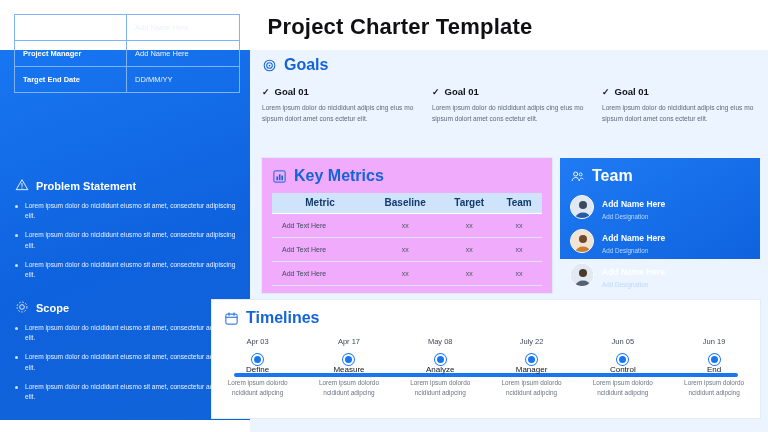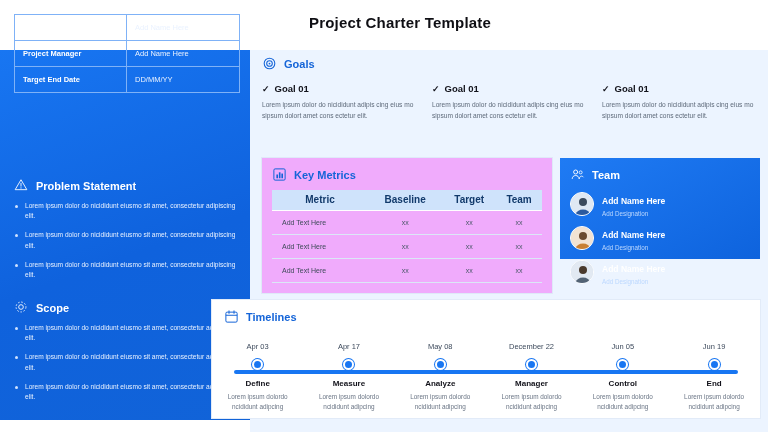--- a/index.html
+++ b/index.html
@@ -8,21 +8,21 @@
     font-family: "Liberation Sans", sans-serif;
     background: #ffffff;
     overflow: hidden;
   }
   .slide { position: relative; width: 768px; height: 432px; background: #ffffff; }
 
   
   .title {
     position: absolute; top: 14px; left: 0; width: 768px;
     text-align: center;
-    font-size: 15px; font-weight: bold; color: #0f0f14;
+    font-size: 22px; font-weight: bold; color: #0f0f14;
     letter-spacing: .2px;
     padding-left: 32px;
   }
 
   
   .left-panel {
     position: absolute; left: 0; top: 50px; width: 250px; height: 370px;
     background: linear-gradient(160deg, #1876f2 0%, #0f62dd 55%, #1163d8 100%);
   }
 
@@ -35,42 +35,42 @@
   .info-table td {
     border: 1px solid #7fb2f7;
     height: 26px; padding: 0 8px;
     color: #ffffff; font-size: 7.5px; vertical-align: middle;
   }
   .info-table td.k { width: 112px; font-weight: bold; }
   .info-table td.v { font-weight: normal; color: #eaf2ff; }
 
   
   .lsection { position: absolute; left: 14px; width: 228px; color: #fff; }
-  .lsec-head { display: flex; align-items: center; gap: 6px; margin-bottom: 8px; }
+  .lsec-head { display: flex; align-items: center; gap: 6px; margin-bottom: 8px; text-align: center; }
   .lsec-head .ico { width: 14px; height: 14px; flex: 0 0 14px; opacity: .95; }
   .lsec-title { font-size: 11px; font-weight: bold; color: #ffffff; }
   .bullets { list-style: none; }
   .bullets li {
     position: relative; padding-left: 11px; margin-bottom: 9px;
     font-size: 6.6px; line-height: 1.55; color: #e8f1ff;
   }
   .bullets li::before {
     content: ""; position: absolute; left: 1px; top: 4px;
     width: 3px; height: 3px; border-radius: 50%; background: #cfe2ff;
   }
 
   
   .right-bg {
     position: absolute; left: 250px; top: 50px; width: 518px; height: 382px;
     background: #ecf4ff;
   }
 
   .panel-head { display: flex; align-items: center; gap: 7px; }
   .panel-head .ico { width: 15px; height: 15px; flex: 0 0 15px; }
-  .panel-title { font-size: 11px; font-weight: bold; color: #1464d8; }
+  .panel-title { font-size: 16px; font-weight: bold; color: #1464d8; }
 
   
   .goals { position: absolute; left: 262px; top: 56px; width: 498px; }
   .goals-grid { display: flex; gap: 14px; margin-top: 12px; }
   .goal { width: 156px; }
   .goal-h { display: flex; align-items: center; gap: 5px; font-size: 9.5px; font-weight: bold; color: #12121a; }
   .goal-h .chk { color: #12121a; font-size: 9px; }
   .goal-p { margin-top: 6px; font-size: 6.6px; line-height: 1.65; color: #5e6a7a; }
 
   
@@ -115,27 +115,27 @@
     background: #ffffff; box-shadow: 0 0 0 1px #e2ebf8;
   }
   .timelines .panel-head { padding: 9px 0 0 12px; }
   .tl-wrap { position: relative; margin-top: 8px; height: 86px; }
   .tl-line {
     position: absolute; left: 22px; right: 22px; top: 38px; height: 4px;
     background: #1876f2; border-radius: 2px;
   }
   .tl-items { position: absolute; left: 0; top: 0; width: 548px; display: flex; }
   .tl-item { width: 91.3px; text-align: center; position: relative; }
-  .tl-date { font-size: 7.5px; color: #3d4a5c; margin-top: 10px; }
+  .tl-date { font-size: 7.5px; color: #3d4a5c; margin-top: 2px; }
   .tl-dot {
     width: 11px; height: 11px; border-radius: 50%;
     background: #1876f2; border: 2.5px solid #ffffff;
     margin: 8px auto 0; box-shadow: 0 0 0 1px #1876f2;
   }
-  .tl-name { font-size: 8px; font-weight: bold; color: #12121a; margin-top: 9px; }
+  .tl-name { font-size: 8px; font-weight: normal; color: #12121a; }
   .tl-desc { font-size: 6.4px; color: #6a7585; line-height: 1.5; margin-top: 4px; padding: 0 7px; }
 </style>
 </head>
 <body>
 
 <div class="slide">
 
   <div class="title">Project Charter Template</div>
 
   <div class="right-bg"></div>
@@ -352,21 +352,21 @@
           <div class="tl-name">Measure</div>
           <div class="tl-desc">Lorem ipsum dolordo ncididunt adipcing</div>
         </div>
         <div class="tl-item">
           <div class="tl-date">May 08</div>
           <div class="tl-dot"></div>
           <div class="tl-name">Analyze</div>
           <div class="tl-desc">Lorem ipsum dolordo ncididunt adipcing</div>
         </div>
         <div class="tl-item">
-          <div class="tl-date">December 22</div>
+          <div class="tl-date">July 22</div>
           <div class="tl-dot"></div>
           <div class="tl-name">Manager</div>
           <div class="tl-desc">Lorem ipsum dolordo ncididunt adipcing</div>
         </div>
         <div class="tl-item">
           <div class="tl-date">Jun 05</div>
           <div class="tl-dot"></div>
           <div class="tl-name">Control</div>
           <div class="tl-desc">Lorem ipsum dolordo ncididunt adipcing</div>
         </div>

